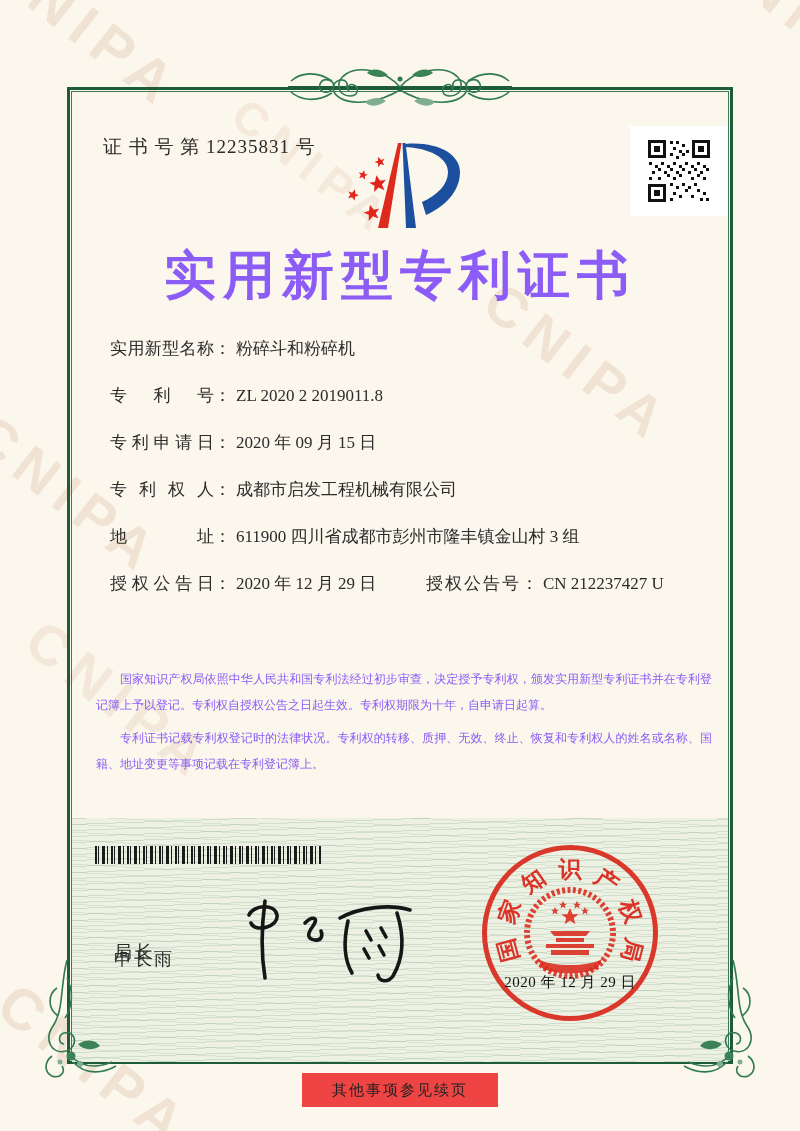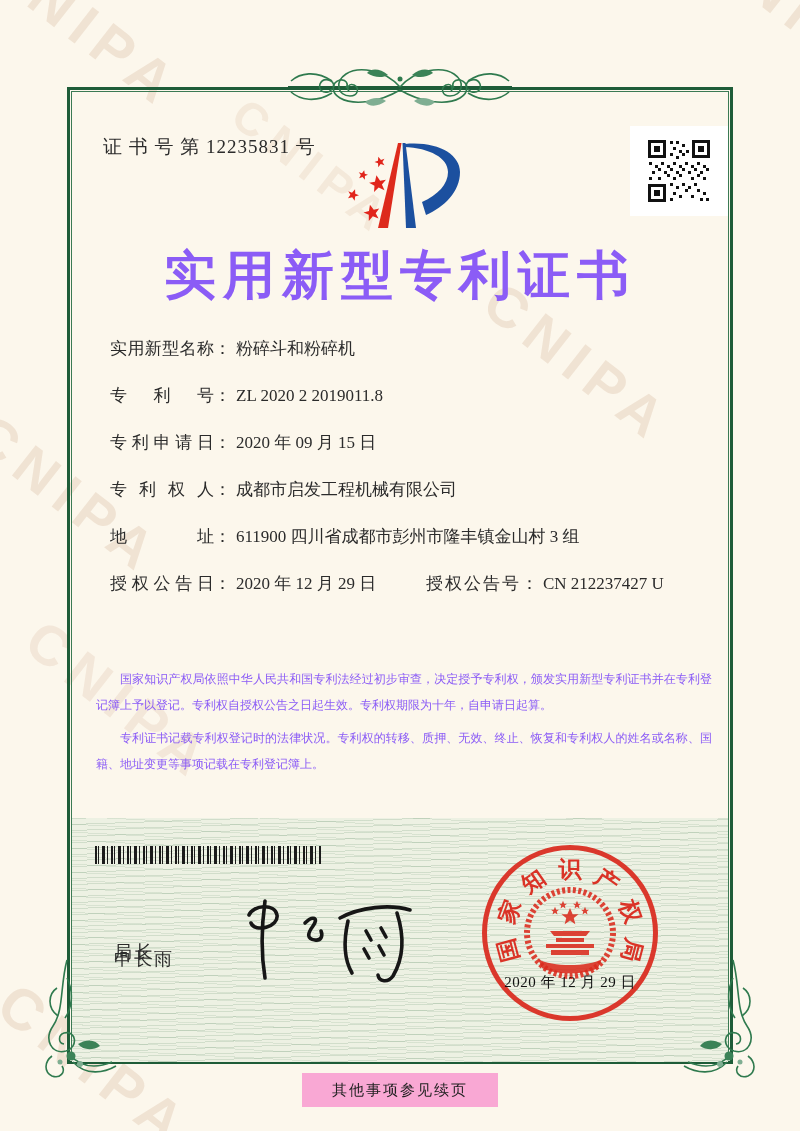--- a/index.html
+++ b/index.html
@@ -91,21 +91,21 @@
   .seal-date{
     position:absolute; left:475px; top:973px; width:190px; text-align:center;
     font-size:15px; color:#111; z-index:6; letter-spacing:0.5px;
   }
   
   .page-indicator{
     position:absolute; left:0; right:0; top:1034px; text-align:center;
     font-size:15px; z-index:4; letter-spacing:1px;
   }
   .note-patch{
-    position:absolute; left:302px; top:1073px; width:196px; height:34px; background:#f9a8d4;
+    position:absolute; left:302px; top:1073px; width:196px; height:34px; background:#ef4444;
     z-index:4; display:flex; align-items:center; justify-content:center;
   }
   .continuation-note{font-size:15px; letter-spacing:2px; color:#222;}
   
   .orn{position:absolute; z-index:3; pointer-events:none;}
   .orn-top{left:288px; top:61px;}
   .orn-bl{left:38px; top:958px;}
   .orn-br{left:672px; top:958px;}
 </style>
 </head>

